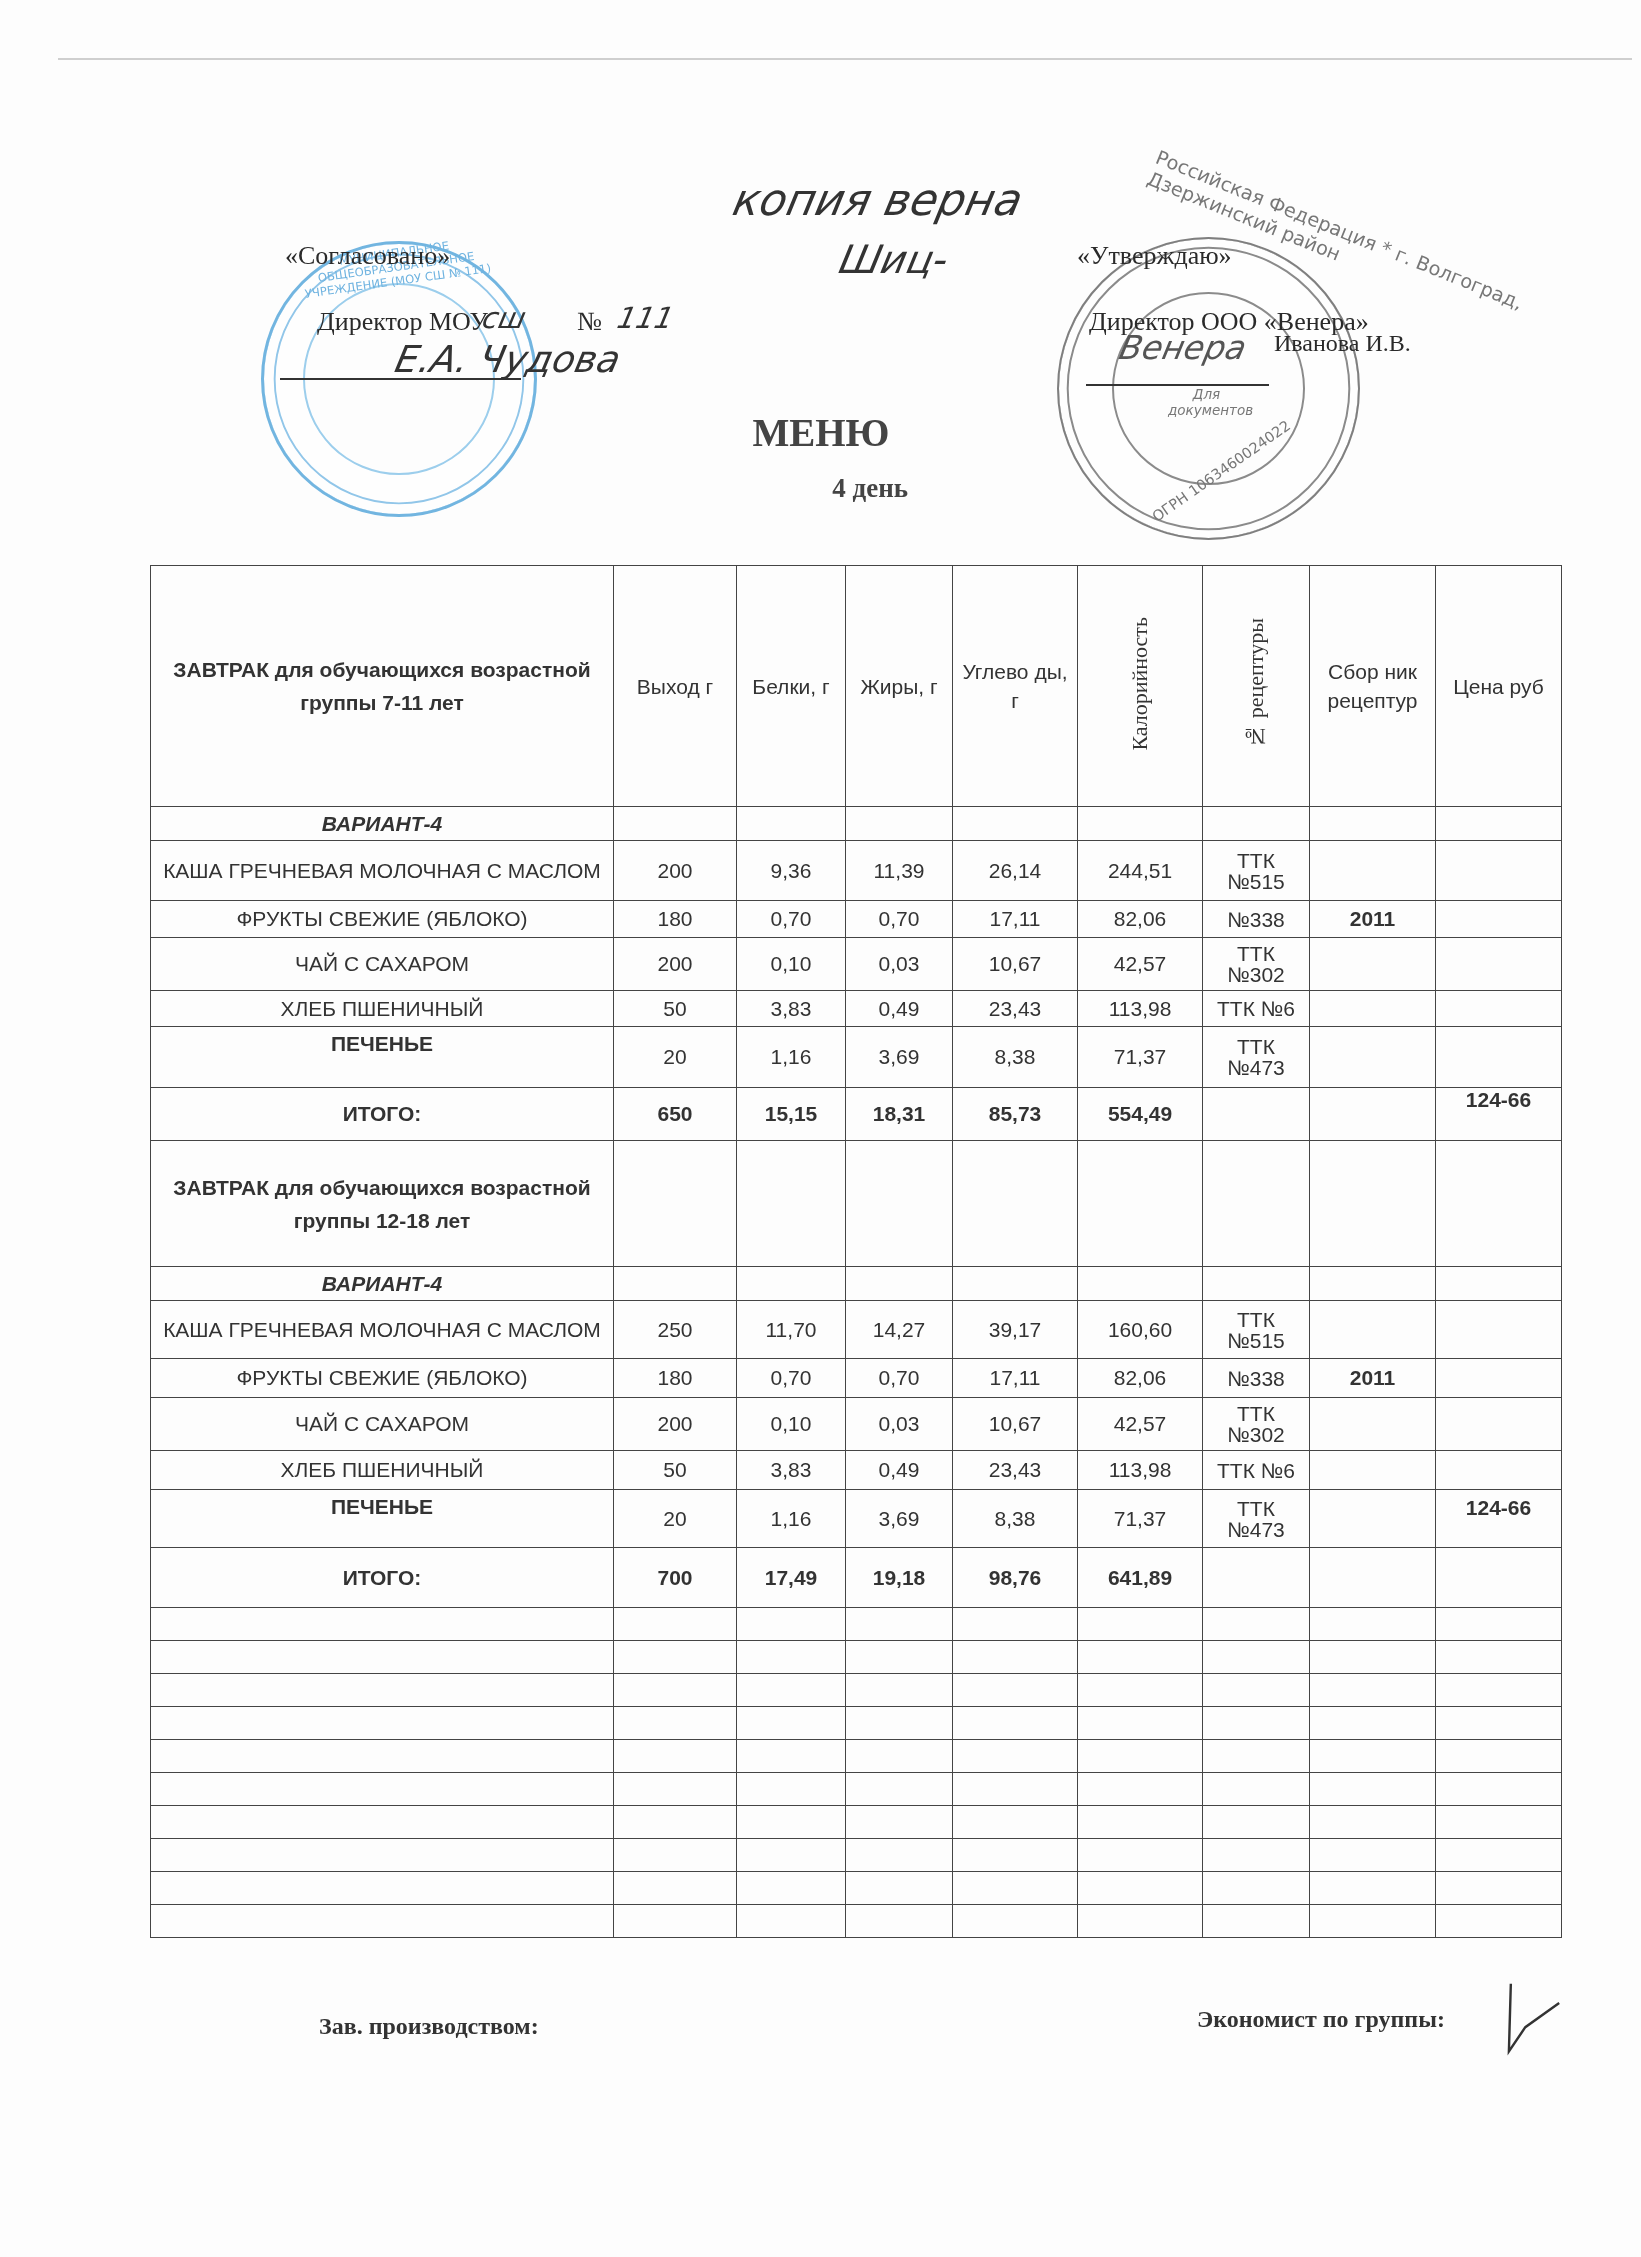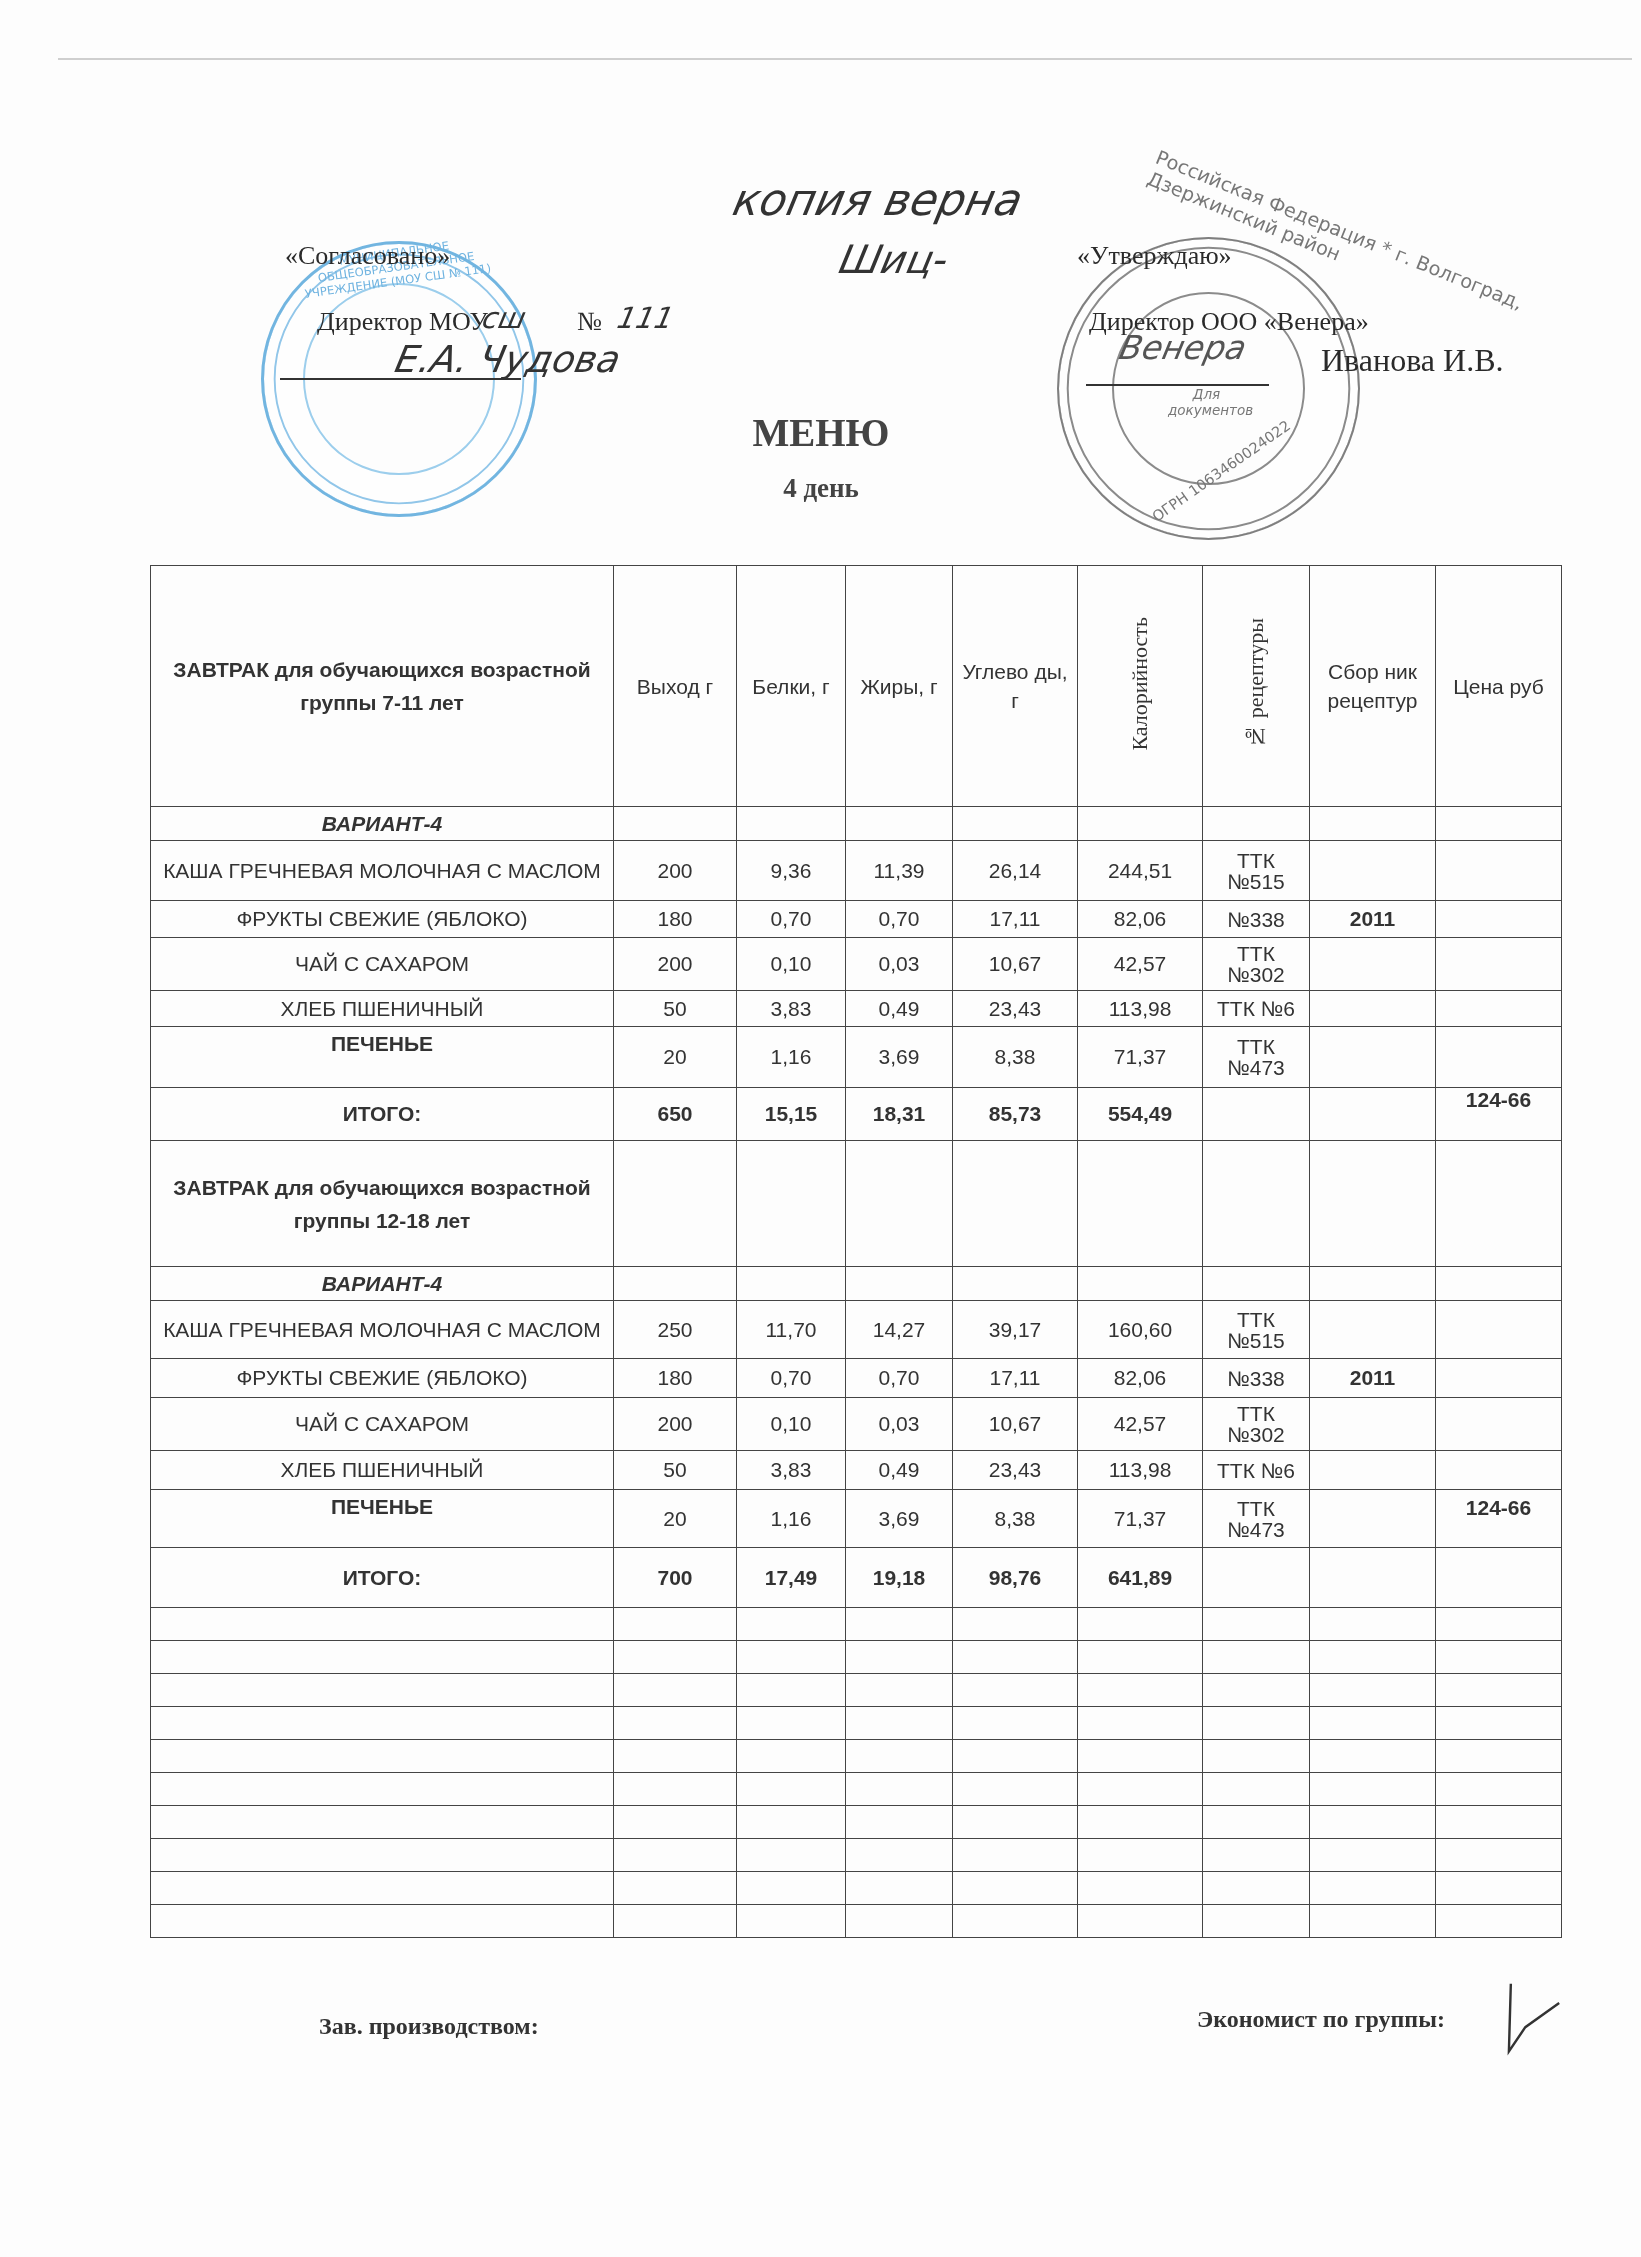--- a/index.html
+++ b/index.html
@@ -44,25 +44,25 @@
 <div class="abs hand" style="left:396px;top:338px;font-size:37px;">Е.А. Чудова</div>
 <div class="abs" style="left:280px;top:378px;width:241px;height:1.9px;background:#333;"></div>
 
 <div class="abs stamp stamp-dark"></div>
 <div class="abs stamp-text" style="left:1134px;top:239px;font-size:19.3px;transform:rotate(22deg);">Российская Федерация * г. Волгоград, Дзержинский район</div>
 <div class="abs stamp-text" style="left:1139px;top:463px;font-size:14.5px;transform:rotate(-35deg);">ОГРН 1063460024022</div>
 <div class="abs stamp-text" style="left:1168px;top:386px;width:77px;font-size:13.5px;text-align:center;font-style:italic;">Для документов</div>
 <div class="abs serif" style="left:1077px;top:241px;font-size:26px;">«Утверждаю»</div>
 <div class="abs serif" style="left:1089px;top:307px;font-size:26px;">Директор ООО «Венера»</div>
 <div class="abs hand" style="left:1120px;top:328px;font-size:33px;color:#555;">Венера</div>
-<div class="abs serif" style="left:1274px;top:342px;font-size:32px;margin-left:47px;">Иванова И.В.</div>
+<div class="abs serif" style="left:1274px;top:330px;font-size:24px;">Иванова И.В.</div>
 <div class="abs" style="left:1086px;top:384px;width:183px;height:1.9px;background:#333;"></div>
 
 <div class="abs serif" style="left:734px;top:410px;width:174px;text-align:center;font-size:39px;font-weight:bold;color:#444;">МЕНЮ</div>
-<div class="abs serif" style="left:734px;top:473px;width:174px;text-align:center;font-size:27px;font-weight:bold;color:#444;">4 день</div>
+<div class="abs serif" style="left:734px;top:473px;width:174px;text-align:right;font-size:27px;font-weight:bold;color:#444;">4 день</div>
 
 <table class="menu">
   <colgroup>
     <col style="width:463px">
       <col style="width:123px">
       <col style="width:109px">
       <col style="width:107px">
       <col style="width:125px">
       <col style="width:125px">
       <col style="width:107px">

